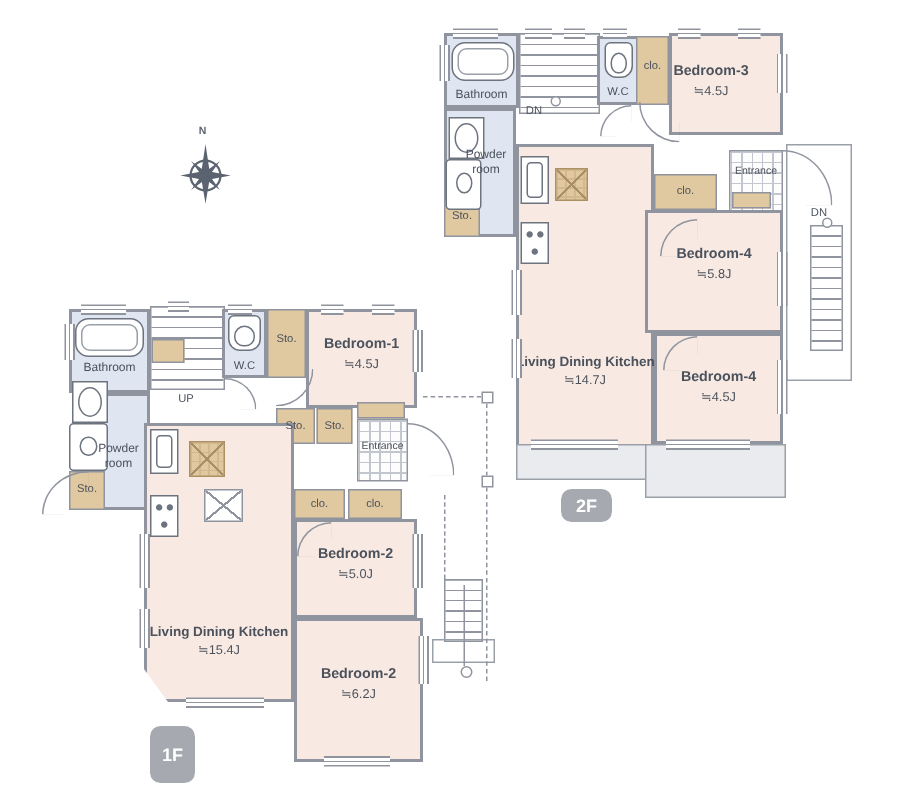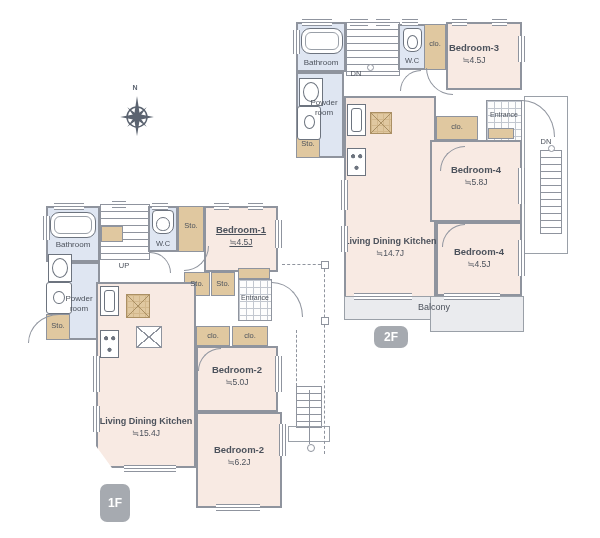--- a/index.html
+++ b/index.html
@@ -148,21 +148,20 @@
     <div class="rsize">≒5.8J</div>
   </div>
   <div class="lblc" style="left:436px;top:246px;width:86px;">
     <div class="rname">Bedroom-4</div>
     <div class="rsize">≒4.5J</div>
   </div>
   <div class="lblc" style="left:344px;top:236px;width:92px;">
     <div class="rname" style="font-size:9px;">Living Dining Kitchen</div>
     <div class="rsize">≒14.7J</div>
   </div>
-  <div class="plbl" style="left:374px;top:302px;width:120px;font-size:9px;">Balcony</div>
   <div class="slbl" style="left:534px;top:138px;width:24px;">DN</div>
   <div class="badge" style="left:374px;top:326px;width:34px;height:22px;">2F</div>
 
   <div class="room blue" style="left:46px;top:206px;width:54px;height:56px;"></div>
   <div class="room stairs" style="left:100px;top:204px;width:50px;height:56px;"></div>
   <div class="room blue" style="left:148px;top:206px;width:30px;height:46px;"></div>
   <div class="room tan" style="left:178px;top:206px;width:26px;height:46px;"></div>
   <div class="room pink" style="left:204px;top:206px;width:74px;height:66px;"></div>
   <div class="room blue" style="left:58px;top:262px;width:42px;height:78px;"></div>
   <div class="room tan z5" style="left:101px;top:226px;width:22px;height:16px;"></div>
@@ -214,21 +213,21 @@
   <div class="win-h" style="left:216px;top:504px;width:44px;"></div>
   <div class="win-h" style="left:124px;top:465px;width:52px;"></div>
   <div class="win-v" style="left:93px;top:356px;height:36px;"></div>
   <div class="win-v" style="left:93px;top:406px;height:26px;"></div>
 
   <div class="plbl" style="left:46px;top:240px;width:54px;">Bathroom</div>
   <div class="slbl" style="left:110px;top:262px;width:28px;">UP</div>
   <div class="tinylbl" style="left:101px;top:231px;width:22px;">Sto.</div>
   <div class="slbl" style="left:148px;top:240px;width:30px;">W.C</div>
   <div class="slbl" style="left:178px;top:222px;width:26px;">Sto.</div>
-  <div class="lblc" style="left:204px;top:224px;width:74px;text-decoration:underline;">
+  <div class="lblc" style="left:204px;top:224px;width:74px;">
     <div class="rname">Bedroom-1</div>
     <div class="rsize">≒4.5J</div>
   </div>
   <div class="slbl" style="left:184px;top:280px;width:26px;">Sto.</div>
   <div class="slbl" style="left:211px;top:280px;width:24px;">Sto.</div>
   <div class="tinylbl" style="left:238px;top:271px;width:32px;">Shoes clo.</div>
   <div class="slbl" style="left:238px;top:294px;width:34px;font-size:7px;">Entrance</div>
   <div class="plbl" style="left:60px;top:294px;width:38px;">Powder room</div>
   <div class="slbl" style="left:46px;top:322px;width:24px;">Sto.</div>
   <div class="slbl" style="left:196px;top:332px;width:34px;">clo.</div>

